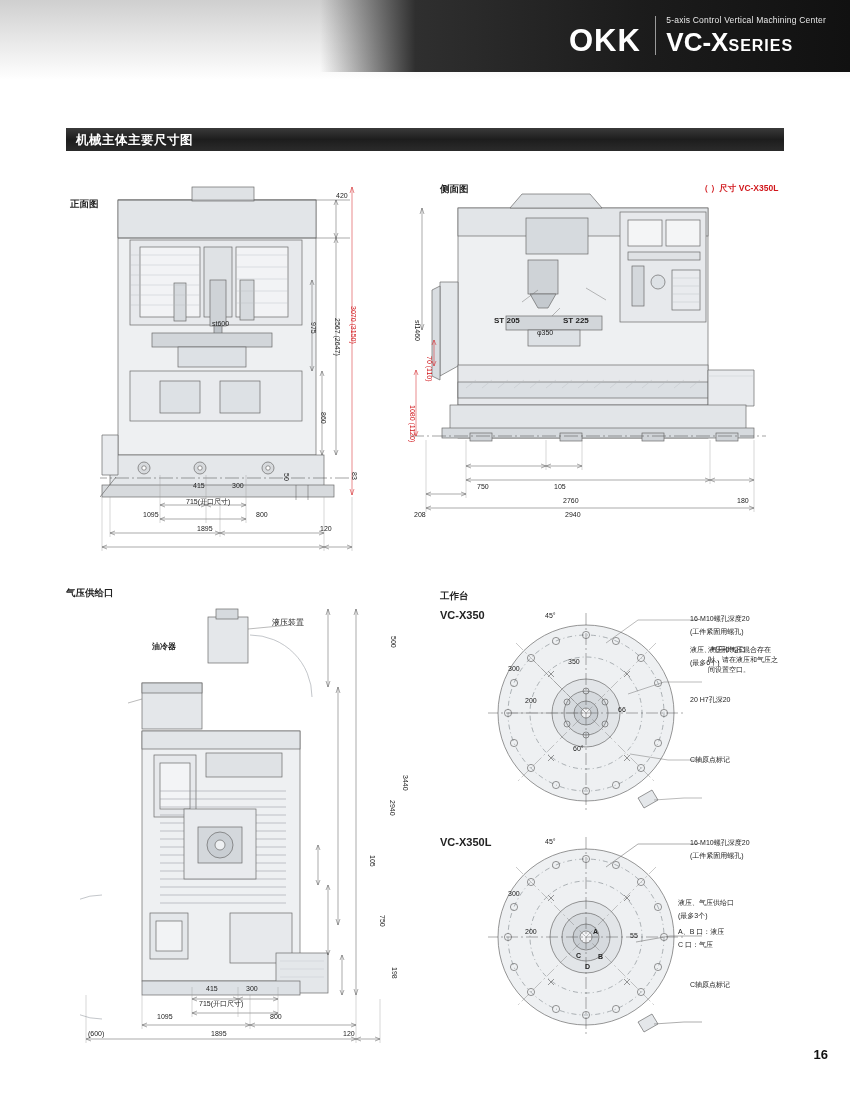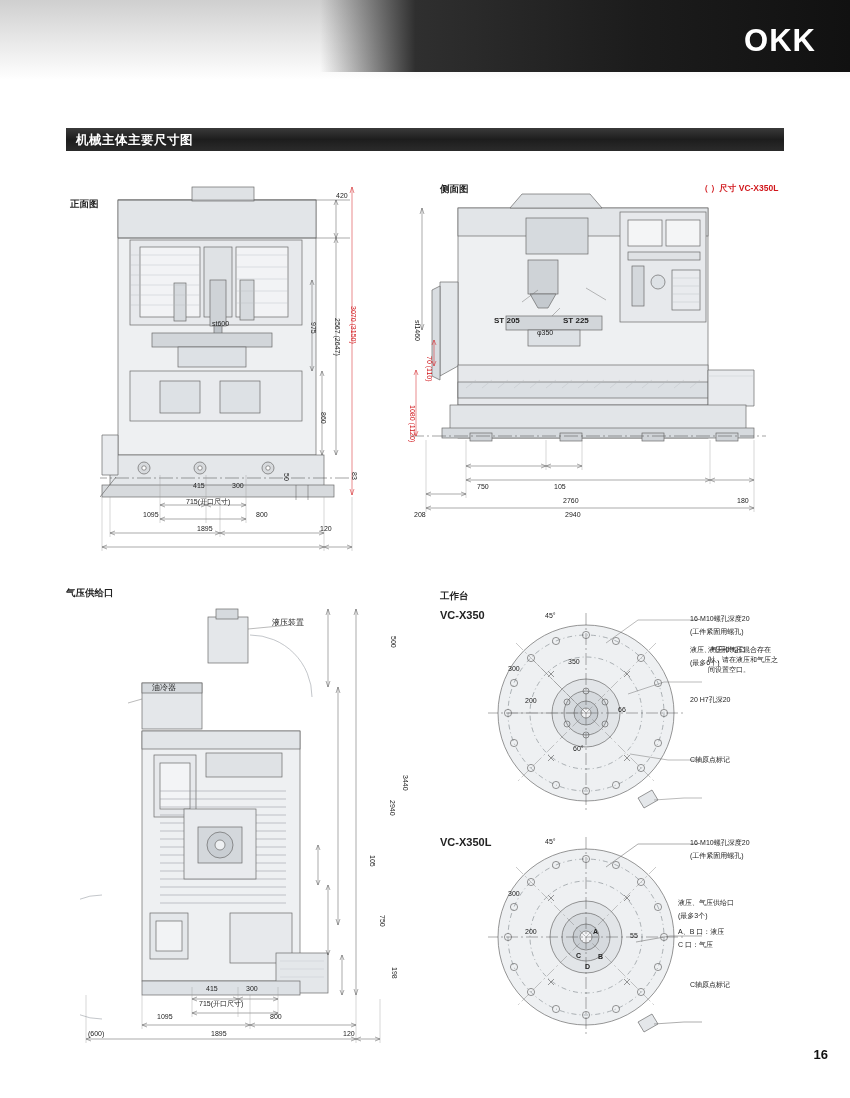--- a/index.html
+++ b/index.html
@@ -64,20 +64,26 @@
     position:absolute;right:22px;bottom:36px;font-size:13px;font-weight:bold;color:#111;
   }
 </style>
 </head>
 <body>
 
 <div class="header">
   <div class="header-dark"></div>
   <div class="brand">
     <span class="okk">OKK</span>
+    <span class="right">
+      <span class="tagline" style="display:block">5-axis Control Vertical Machining Center</span>
+      <span class="series">
+        <span>VC-X</span><span class="ser">SERIES</span>
+      </span>
+    </span>
   </div>
 </div>
 
 <div class="title-bar">
   <div class="t">机械主体主要尺寸图</div>
 </div>
 
 <div class="lbl b" style="left:70px;top:198px;font-family:Liberation Serif, serif;">正面图</div>
 
 <div class="draw" style="left:100px;top:185px;">
@@ -301,21 +307,21 @@
     <path d="M276 444 L300 444 M276 444 l5 -2 M276 444 l5 2 M300 444 l-5 -2 M300 444 l-5 2"></path>
     <path d="M6 400 L6 448 M62 400 L62 434 M112 392 L112 422 M158 392 L158 422 M198 392 L198 422 M170 400 L170 434 M276 400 L276 448 M300 404 L300 448" stroke="#999" stroke-width="0.4"></path>
 
     <path d="M168 34 L210 30" stroke="#777"></path>
     <path d="M62 104 L48 108" stroke="#777"></path>
   </g>
 </svg>
 </div>
 
 <div class="lbl sm" style="left:272px;top:617px;">液压装置</div>
-<div class="lbl sm" style="left:152px;top:682px;">油冷器</div>
+<div class="lbl sm" style="left:152px;top:641px;font-weight:bold;">油冷器</div>
 <div class="lbl xs vert" style="left:390px;top:636px;">500</div>
 <div class="lbl xs vert" style="left:402px;top:775px;">3440</div>
 <div class="lbl xs vert" style="left:389px;top:800px;">2940</div>
 <div class="lbl xs vert" style="left:369px;top:855px;">105</div>
 <div class="lbl xs vert" style="left:379px;top:915px;">750</div>
 <div class="lbl xs vert" style="left:391px;top:967px;">198</div>
 <div class="lbl xs" style="left:206px;top:985px;">415</div>
 <div class="lbl xs" style="left:246px;top:985px;">300</div>
 <div class="lbl xs" style="left:199px;top:999px;">715(开口尺寸)</div>
 <div class="lbl xs" style="left:157px;top:1013px;">1095</div>

